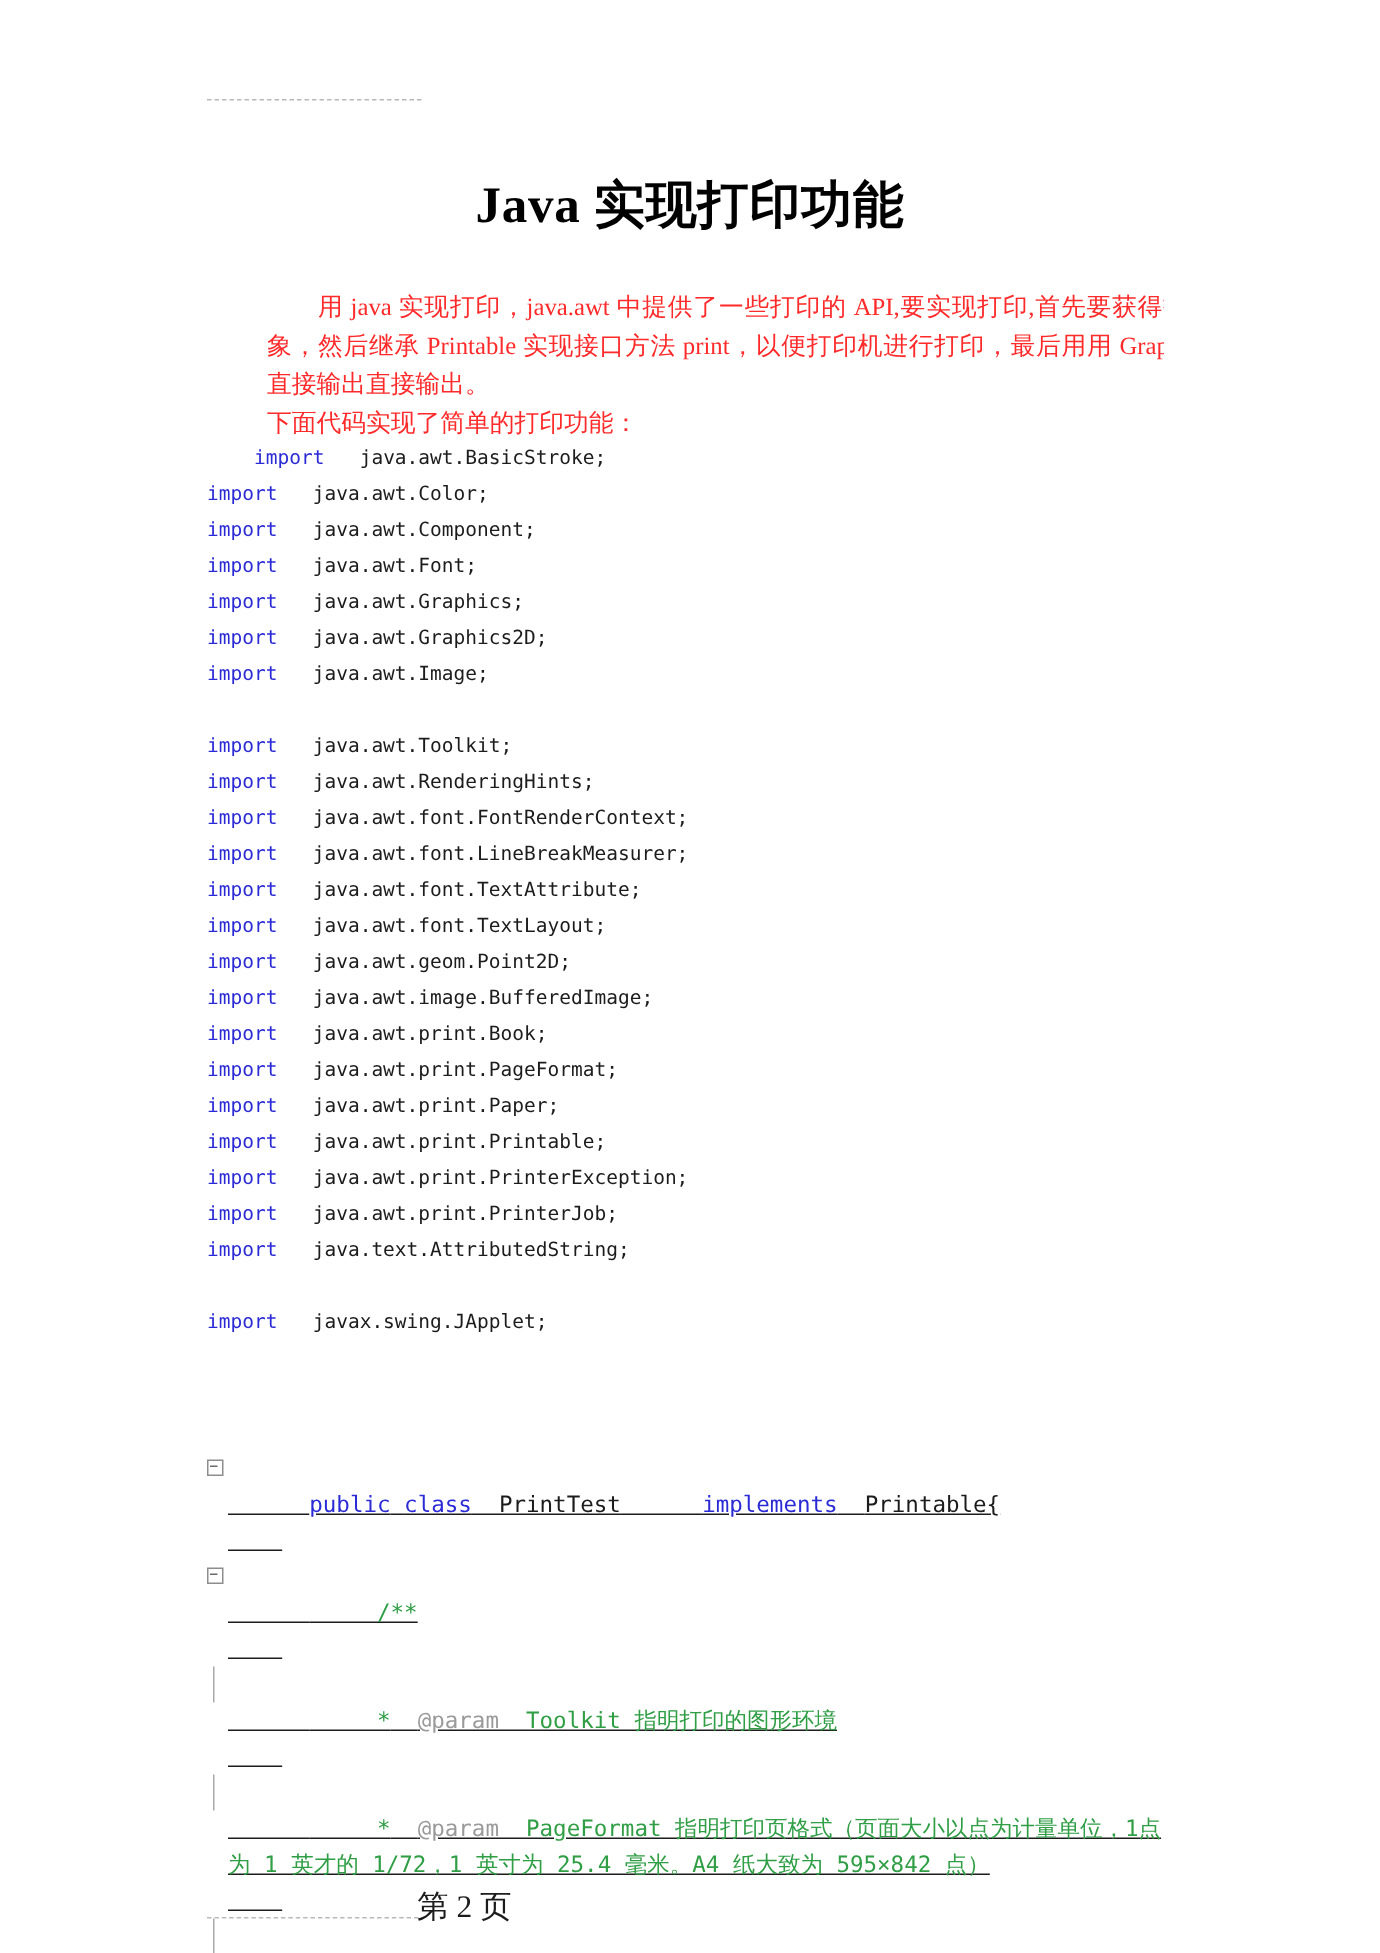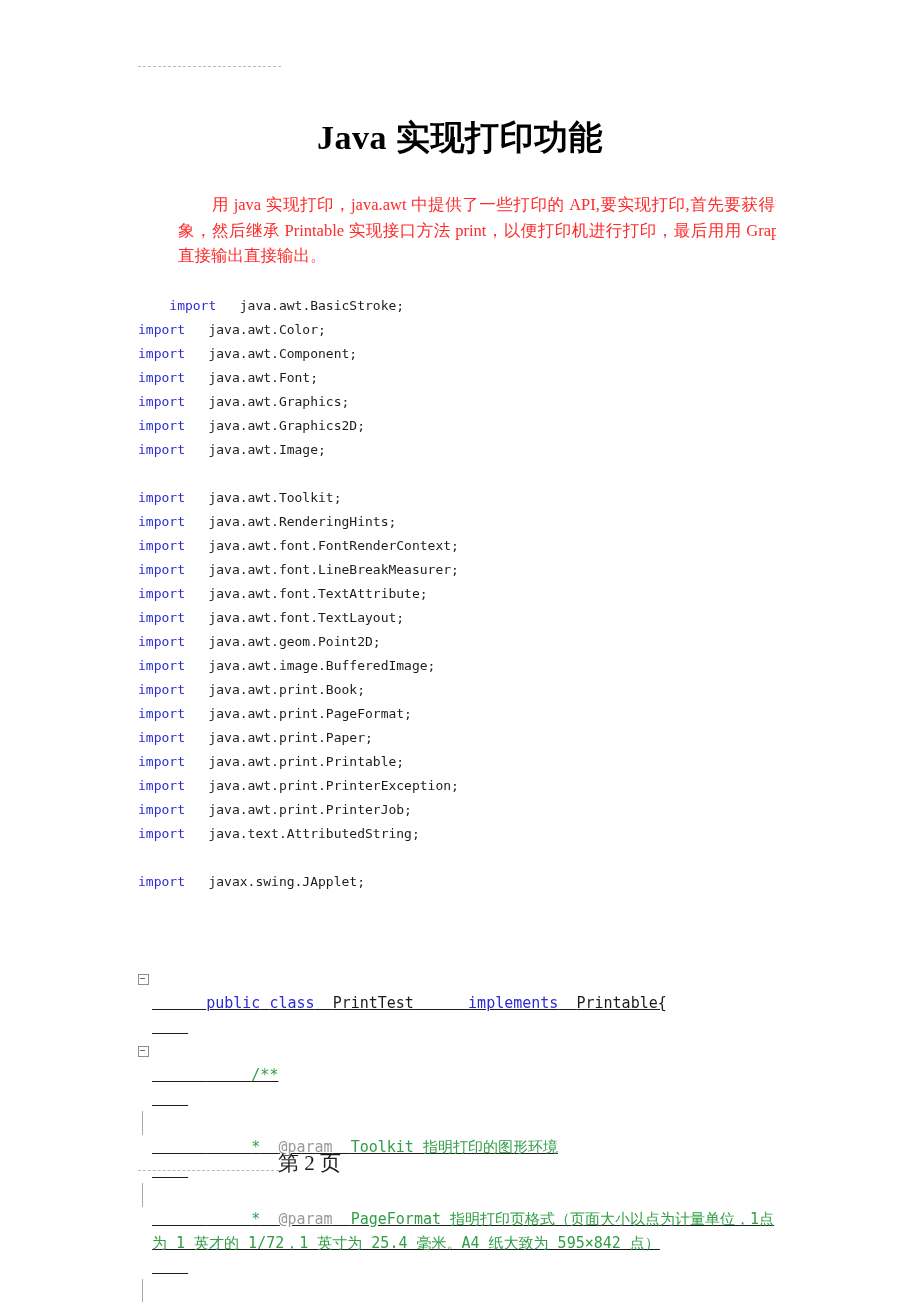--- a/index.html
+++ b/index.html
@@ -143,21 +143,21 @@
     height: 24px;
     background: #a9a9a9;
     margin-left: 4px;
     vertical-align: top;
   }
 
   
   .footer {
     position: absolute;
     left: 138px;
-    top: 1148px;
+    top: 1256px;
     width: 650px;
     height: 32px;
   }
   .footer-rule {
     position: absolute;
     left: 0;
     top: 22px;
     width: 141px;
     height: 0;
     border-top: 1px dashed #b9b9b9;
@@ -177,20 +177,21 @@
 <body>
 
 <div class="page">
 
   <div class="header-rule"></div>
 
   <div class="doc-title">Java 实现打印功能</div>
 
   <div class="intro">
     <p class="first">用 java 实现打印，java.awt 中提供了一些打印的 API,要实现打印,首先要获得打印对象，然后继承 Printable 实现接口方法 print，以便打印机进行打印，最后用用 Graphics2D 直接输出直接输出。</p>
+    <p>下面代码实现了简单的打印功能：</p>
   </div>
 
   <div class="code" id="imports-host"><div class="ln"><span class="plain">    </span><span class="kw">import</span><span class="plain">   </span><span class="plain">java.awt.BasicStroke;</span></div><div class="ln"><span class="plain"></span><span class="kw">import</span><span class="plain">   </span><span class="plain">java.awt.Color;</span></div><div class="ln"><span class="plain"></span><span class="kw">import</span><span class="plain">   </span><span class="plain">java.awt.Component;</span></div><div class="ln"><span class="plain"></span><span class="kw">import</span><span class="plain">   </span><span class="plain">java.awt.Font;</span></div><div class="ln"><span class="plain"></span><span class="kw">import</span><span class="plain">   </span><span class="plain">java.awt.Graphics;</span></div><div class="ln"><span class="plain"></span><span class="kw">import</span><span class="plain">   </span><span class="plain">java.awt.Graphics2D;</span></div><div class="ln"><span class="plain"></span><span class="kw">import</span><span class="plain">   </span><span class="plain">java.awt.Image;</span></div><div class="ln blank">&nbsp;</div><div class="ln"><span class="plain"></span><span class="kw">import</span><span class="plain">   </span><span class="plain">java.awt.Toolkit;</span></div><div class="ln"><span class="plain"></span><span class="kw">import</span><span class="plain">   </span><span class="plain">java.awt.RenderingHints;</span></div><div class="ln"><span class="plain"></span><span class="kw">import</span><span class="plain">   </span><span class="plain">java.awt.font.FontRenderContext;</span></div><div class="ln"><span class="plain"></span><span class="kw">import</span><span class="plain">   </span><span class="plain">java.awt.font.LineBreakMeasurer;</span></div><div class="ln"><span class="plain"></span><span class="kw">import</span><span class="plain">   </span><span class="plain">java.awt.font.TextAttribute;</span></div><div class="ln"><span class="plain"></span><span class="kw">import</span><span class="plain">   </span><span class="plain">java.awt.font.TextLayout;</span></div><div class="ln"><span class="plain"></span><span class="kw">import</span><span class="plain">   </span><span class="plain">java.awt.geom.Point2D;</span></div><div class="ln"><span class="plain"></span><span class="kw">import</span><span class="plain">   </span><span class="plain">java.awt.image.BufferedImage;</span></div><div class="ln"><span class="plain"></span><span class="kw">import</span><span class="plain">   </span><span class="plain">java.awt.print.Book;</span></div><div class="ln"><span class="plain"></span><span class="kw">import</span><span class="plain">   </span><span class="plain">java.awt.print.PageFormat;</span></div><div class="ln"><span class="plain"></span><span class="kw">import</span><span class="plain">   </span><span class="plain">java.awt.print.Paper;</span></div><div class="ln"><span class="plain"></span><span class="kw">import</span><span class="plain">   </span><span class="plain">java.awt.print.Printable;</span></div><div class="ln"><span class="plain"></span><span class="kw">import</span><span class="plain">   </span><span class="plain">java.awt.print.PrinterException;</span></div><div class="ln"><span class="plain"></span><span class="kw">import</span><span class="plain">   </span><span class="plain">java.awt.print.PrinterJob;</span></div><div class="ln"><span class="plain"></span><span class="kw">import</span><span class="plain">   </span><span class="plain">java.text.AttributedString;</span></div><div class="ln blank">&nbsp;</div><div class="ln"><span class="plain"></span><span class="kw">import</span><span class="plain">   </span><span class="plain">javax.swing.JApplet;</span></div></div>
 
   <div class="codeblock2">
 
     <div class="row">
       <span class="gutter"><span class="boxminus"></span></span><span class="kw">public</span><span class="plain"> </span><span class="kw">class</span><span class="plain">  </span><span class="plain">PrintTest</span><span class="plain">      </span><span class="kw">implements</span><span class="plain">  </span><span class="plain">Printable{</span>
     </div>
 

